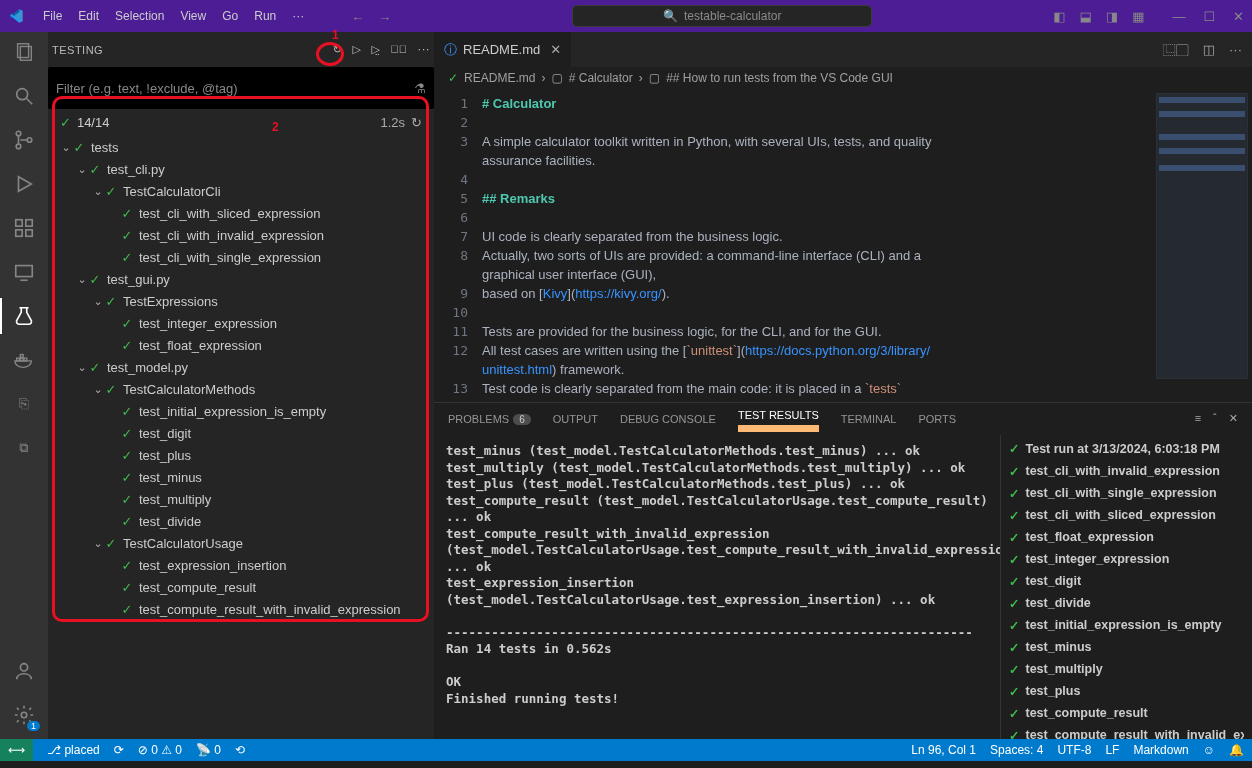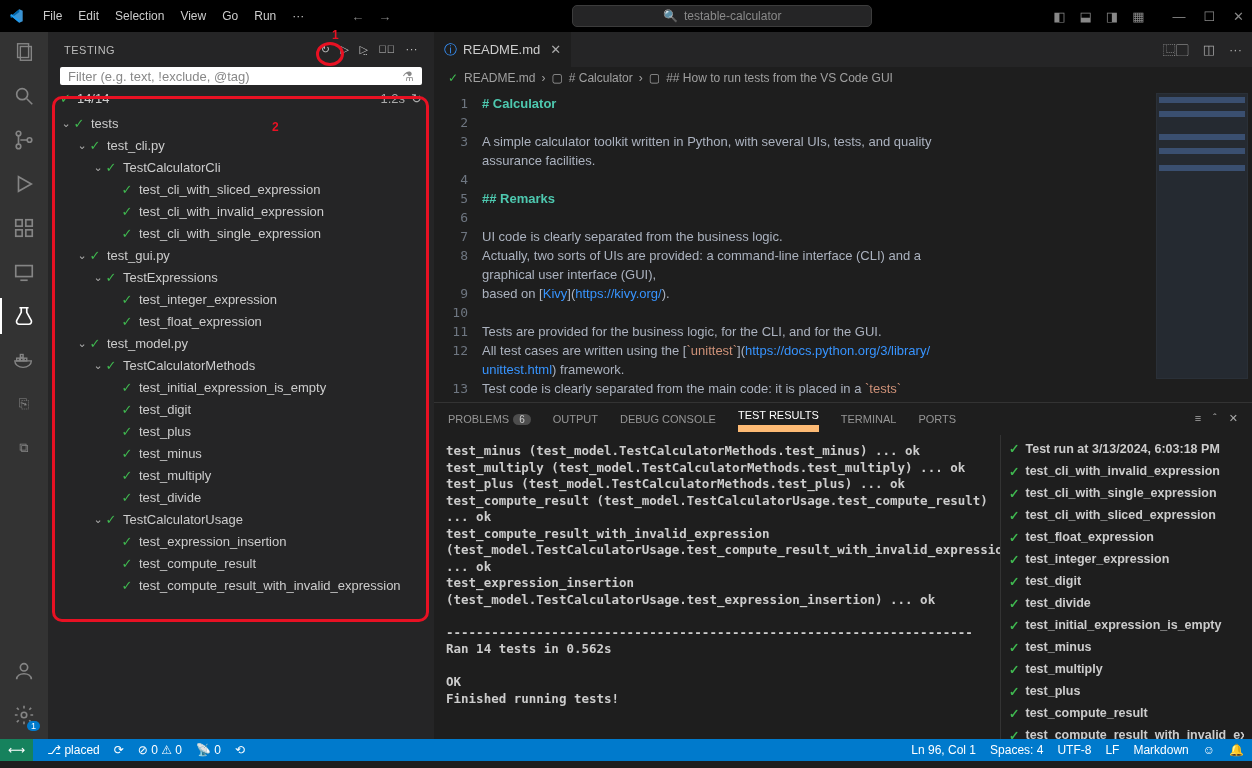--- a/index.html
+++ b/index.html
@@ -1,19 +1,19 @@
 <!DOCTYPE html>
 <html><head>
 <meta charset="utf-8">
 <style>
 * { margin:0; padding:0; box-sizing:border-box; font-family:"Segoe UI",Arial,sans-serif; }
 body { background:#1e1e1e; color:#cccccc; width:1252px; height:768px; overflow:hidden; font-size:13px; position:relative; }
 
 
-.titlebar { height:30px; background:#000000; display:flex; align-items:center; padding:16px 8px; }
+.titlebar { height:30px; background:#4c1d95; display:flex; align-items:center; padding:16px 8px; }
 .titlebar .logo { width:16px; height:16px; margin-right:12px; }
 .logo svg { width:16px; height:16px; }
 .menu { display:flex; gap:2px; }
 .menu-item { padding:2px 7px; color:#ccc; cursor:pointer; font-size:12px; border-radius:4px; }
 .nav-arrows { display:flex; gap:14px; margin-left:40px; color:#888; }
 .search-center { flex:1; display:flex; justify-content:center; }
 .search-box { width:300px; height:22px; background:#252526; border:1px solid #3c3c3c; border-radius:5px; display:flex; align-items:center; justify-content:center; color:#8a8a8a; font-size:12px; gap:6px; }
 .title-right { display:flex; gap:14px; color:#888; align-items:center; }
 .win-ctrl { display:flex; gap:18px; margin-left:14px; }
 
@@ -23,23 +23,23 @@
 
 .activitybar { width:48px; background:#333333; display:flex; flex-direction:column; align-items:center; padding-top:8px; gap:20px; }
 .activitybar .icon { width:24px; height:24px; display:flex; align-items:center; justify-content:center; color:#858585; cursor:pointer; position:relative; }
 .activitybar .icon.active { color:#fff; }
 .activitybar .icon.active::before { content:""; position:absolute; left:-12px; top:-6px; width:2px; height:36px; background:#fff; }
 .activitybar .bottom { margin-top:auto; margin-bottom:12px; display:flex; flex-direction:column; gap:20px; }
 .badge { position:absolute; bottom:-4px; right:-4px; background:#007acc; color:#fff; border-radius:8px; font-size:9px; padding:0 4px; }
 
 
 .sidebar { width:386px; background:#252526; display:flex; flex-direction:column; position:relative; }
-.side-head { height:35px; display:flex; align-items:center; padding:0 16px; font-size:11px; color:#bbb; letter-spacing:.5px; }
+.side-head { height:35px; display:flex; align-items:center; padding:0 4px; font-size:11px; color:#bbb; letter-spacing:.5px; }
 .side-head .actions { margin-left:auto; display:flex; gap:10px; color:#c5c5c5; }
-.side-filter { margin:0 12px; height:18px; background:#ffffff; border-radius:2px; display:flex; align-items:center; padding:0 8px; color:#888; font-size:13px; }
+.side-filter { margin:0 0; height:42px; background:#000000; border-radius:2px; display:flex; align-items:center; padding:0 8px; color:#888; font-size:13px; }
 .side-filter .filt { margin-left:auto; }
 
 .test-summary { display:flex; align-items:center; padding:6px 12px; color:#ccc; }
 .test-summary .right { margin-left:auto; display:flex; align-items:center; gap:6px; color:#aaa; }
 
 .tree { overflow:auto; padding-bottom:8px; }
 .tree-row { display:flex; align-items:center; height:22px; color:#ccc; cursor:pointer; }
 .tree-row .chev { width:12px; text-align:center; color:#aaa; font-size:11px; }
 .tree-row .ok { color:#3fb950; margin-right:5px; width:14px; text-align:center; }
 

